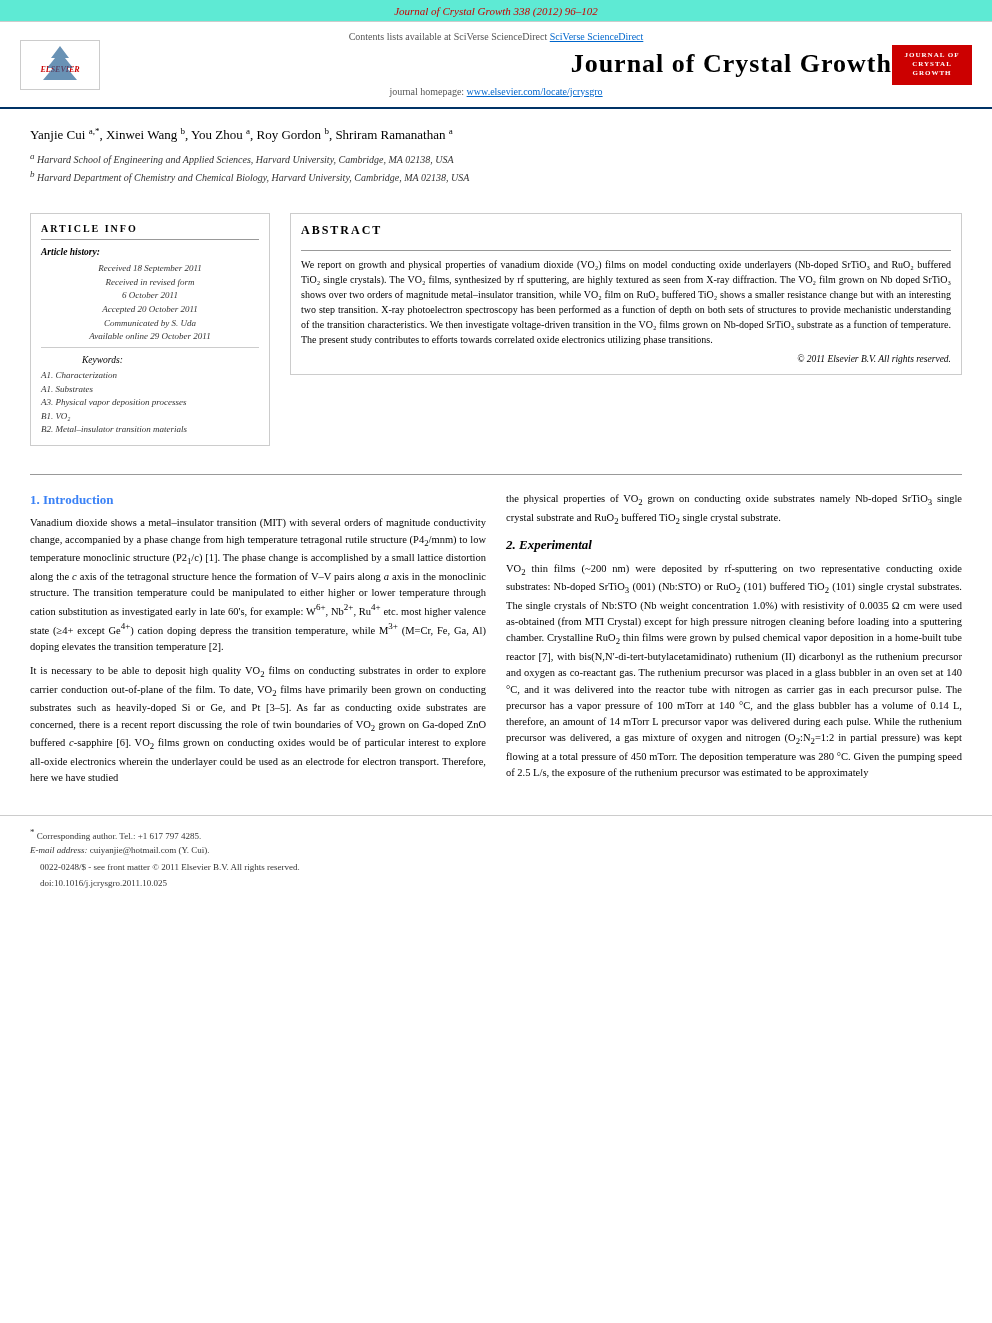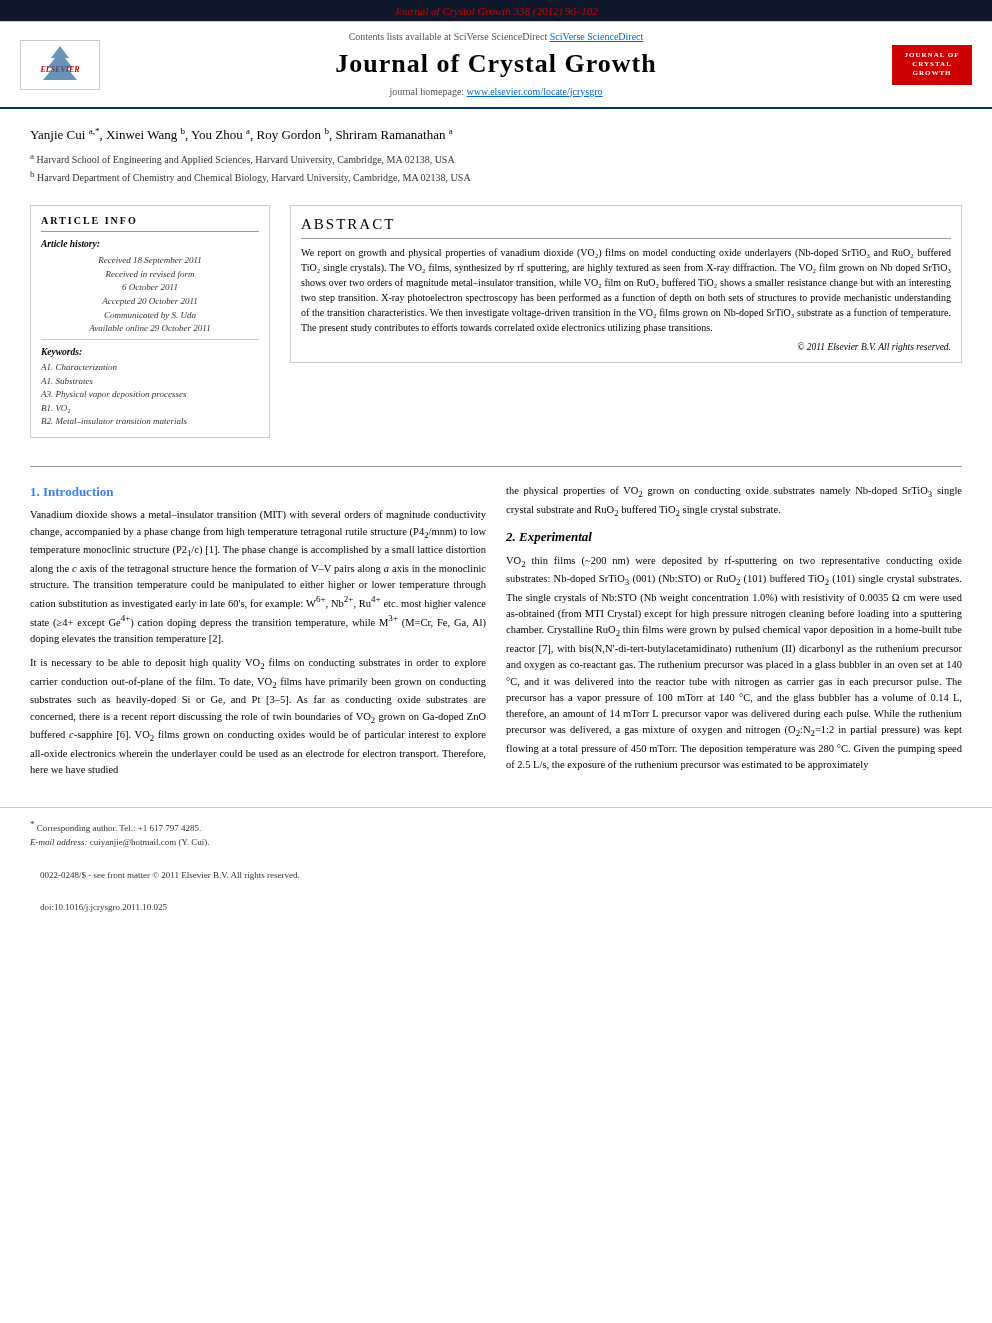--- a/index.html
+++ b/index.html
@@ -8,21 +8,21 @@
       background: #fff;
       color: #000;
       width: 992px;
       min-height: 1323px;
       font-size: 13px;
       line-height: 1.4;
     }
 
     
     .journal-top-bar {
-      background: #0f172a;
+      background: #5eead4;
       border-bottom: 1px solid #ccc;
       text-align: center;
       padding: 4px 0 2px;
       font-size: 11px;
       color: #c00;
       font-style: italic;
     }
 
     
     .header-area {
@@ -52,20 +52,21 @@
     .header-center {
       text-align: center;
       flex: 1;
     }
     .journal-title-main {
       font-family: 'Times New Roman', serif;
       font-size: 26px;
       font-weight: bold;
       color: #000;
       letter-spacing: 1px;
+      text-align: right;
     }
     .journal-homepage {
       font-size: 10px;
       color: #555;
       margin-top: 2px;
     }
     .journal-homepage a, .journal-homepage span.link {
       color: #0066cc;
       text-decoration: underline;
     }
@@ -116,21 +117,22 @@
     }
     sup {
       font-size: 9px;
       vertical-align: super;
     }
 
     
     .affiliations {
       font-size: 10px;
       color: #333;
-      margin-bottom: 20px;
+      font-style: italic;
+      margin-bottom: 28px;
       line-height: 1.5;
     }
 
     
     .two-col {
       display: flex;
       gap: 20px;
       margin-top: 12px;
     }
     .left-col {
@@ -169,46 +171,47 @@
       color: #333;
       margin-bottom: 1px;
       font-style: italic;
       text-align: center;
     }
     .keywords-section {
       margin-top: 6px;
     }
     .keywords-title {
       font-size: 9.5px;
-      font-weight: bold;
+      font-weight: normal;
       font-style: italic;
       color: #000;
       margin-bottom: 2px;
+      margin-left: 41px;
     }
     .keyword-item {
       font-size: 9px;
       color: #333;
       font-style: italic;
       margin-bottom: 1px;
     }
 
     
     .abstract-box {
       border: 1px solid #ccc;
       padding: 8px 10px;
     }
     .abstract-title {
-      font-size: 15px;
-      font-weight: normal;
+      font-size: 12px;
+      font-weight: bold;
       letter-spacing: 2px;
       text-transform: uppercase;
       color: #000;
       margin-bottom: 6px;
       border-bottom: 1px solid #999;
-      padding-bottom: 3px;
+      padding-bottom: 11px;
     }
     .abstract-text {
       font-size: 10px;
       color: #000;
       line-height: 1.5;
       text-align: justify;
     }
     .abstract-copyright {
       font-size: 9.5px;
       color: #000;
@@ -262,21 +265,21 @@
       border-top: 1px solid #ccc;
       font-size: 9px;
       color: #333;
     }
     .footnote {
       font-size: 9px;
       margin-bottom: 2px;
     }
     .footer-copyright {
       font-size: 9px;
-      margin-top: 20px;
+      margin-top: 4px;
       padding-left: 10px;
     }
 
     
     .info-divider {
       border: none;
       border-top: 1px solid #ccc;
       margin: 4px 0;
     }
   </style>

